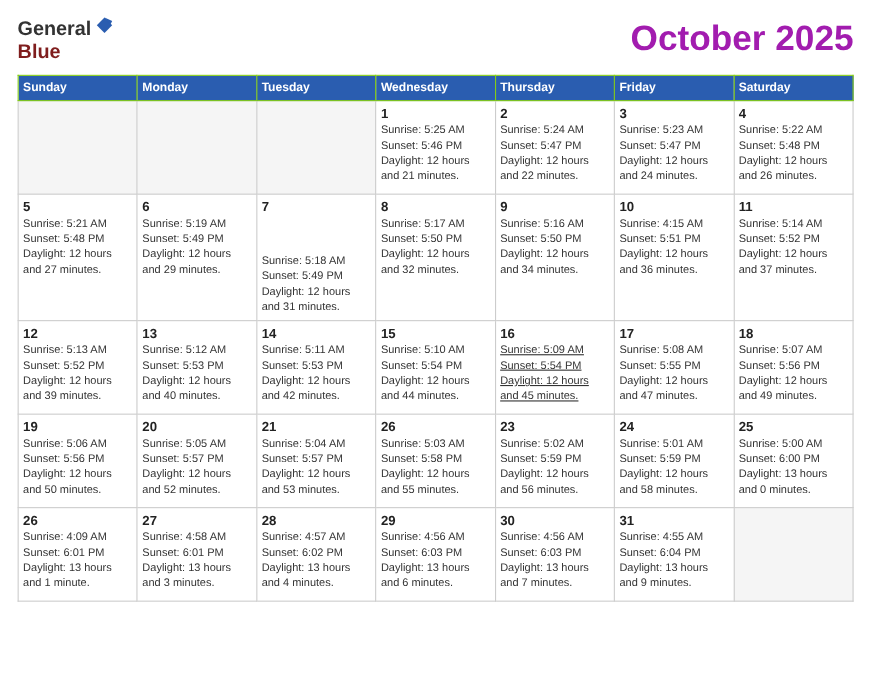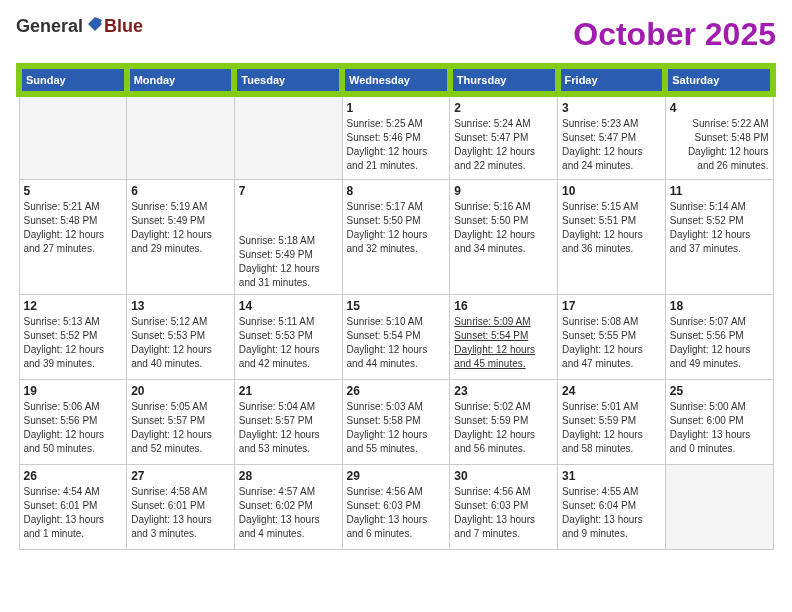--- a/index.html
+++ b/index.html
@@ -11,21 +11,21 @@
       padding: 16px;
     }
     .header {
       display: flex;
       justify-content: space-between;
       align-items: flex-start;
       margin-bottom: 10px;
     }
     .logo {
       display: flex;
-      flex-direction: row;
+      flex-direction: column;
       align-items: flex-start;
     }
     .logo-row {
       display: flex;
       align-items: center;
     }
     .title-area {
       text-align: right;
     }
     .month-title {
@@ -41,21 +41,21 @@
       width: 100%;
       border-collapse: collapse;
       font-size: 10.5px;
     }
     .calendar th {
       background: #2a5db0;
       color: #fff;
       padding: 5px 4px;
       text-align: left;
       font-size: 11px;
-      border: 6px solid #84cc16;
+      border: 1px solid #84cc16;
     }
     .calendar td {
       border: 1px solid #ccc;
       vertical-align: top;
       padding: 4px 4px;
       width: 108px;
       min-height: 80px;
       background: #fff;
     }
     .calendar td.empty {
@@ -132,21 +132,21 @@
         </td>
         <td>
           <div class="day-number">3</div>
           <div class="day-info" style="white-space: pre-line;">Sunrise: 5:23 AM
 Sunset: 5:47 PM
 Daylight: 12 hours
 and 24 minutes.</div>
         </td>
         <td>
           <div class="day-number">4</div>
-          <div class="day-info" style="white-space: pre-line; text-align: right;">Sunrise: 5:22 AM
+          <div class="day-info" style="white-space: pre-line;">Sunrise: 5:22 AM
 Sunset: 5:48 PM
 Daylight: 12 hours
 and 26 minutes.</div>
         </td>
       </tr>
       <tr class="week-row">
         <td>
           <div class="day-number">5</div>
           <div class="day-info" style="white-space: pre-line;">Sunrise: 5:21 AM
 Sunset: 5:48 PM
@@ -176,21 +176,21 @@
         </td>
         <td>
           <div class="day-number">9</div>
           <div class="day-info" style="white-space: pre-line;">Sunrise: 5:16 AM
 Sunset: 5:50 PM
 Daylight: 12 hours
 and 34 minutes.</div>
         </td>
         <td>
           <div class="day-number">10</div>
-          <div class="day-info" style="white-space: pre-line;">Sunrise: 5:15 AM
+          <div class="day-info" style="white-space: pre-line;">Sunrise: 4:15 AM
 Sunset: 5:51 PM
 Daylight: 12 hours
 and 36 minutes.</div>
         </td>
         <td>
           <div class="day-number">11</div>
           <div class="day-info" style="white-space: pre-line;">Sunrise: 5:14 AM
 Sunset: 5:52 PM
 Daylight: 12 hours
 and 37 minutes.</div>
@@ -294,21 +294,21 @@
           <div class="day-number">25</div>
           <div class="day-info" style="white-space: pre-line;">Sunrise: 5:00 AM
 Sunset: 6:00 PM
 Daylight: 13 hours
 and 0 minutes.</div>
         </td>
       </tr>
       <tr class="week-row">
         <td>
           <div class="day-number">26</div>
-          <div class="day-info" style="white-space: pre-line;">Sunrise: 4:54 AM
+          <div class="day-info" style="white-space: pre-line;">Sunrise: 4:09 AM
 Sunset: 6:01 PM
 Daylight: 13 hours
 and 1 minute.</div>
         </td>
         <td>
           <div class="day-number">27</div>
           <div class="day-info" style="white-space: pre-line;">Sunrise: 4:58 AM
 Sunset: 6:01 PM
 Daylight: 13 hours
 and 3 minutes.</div>

